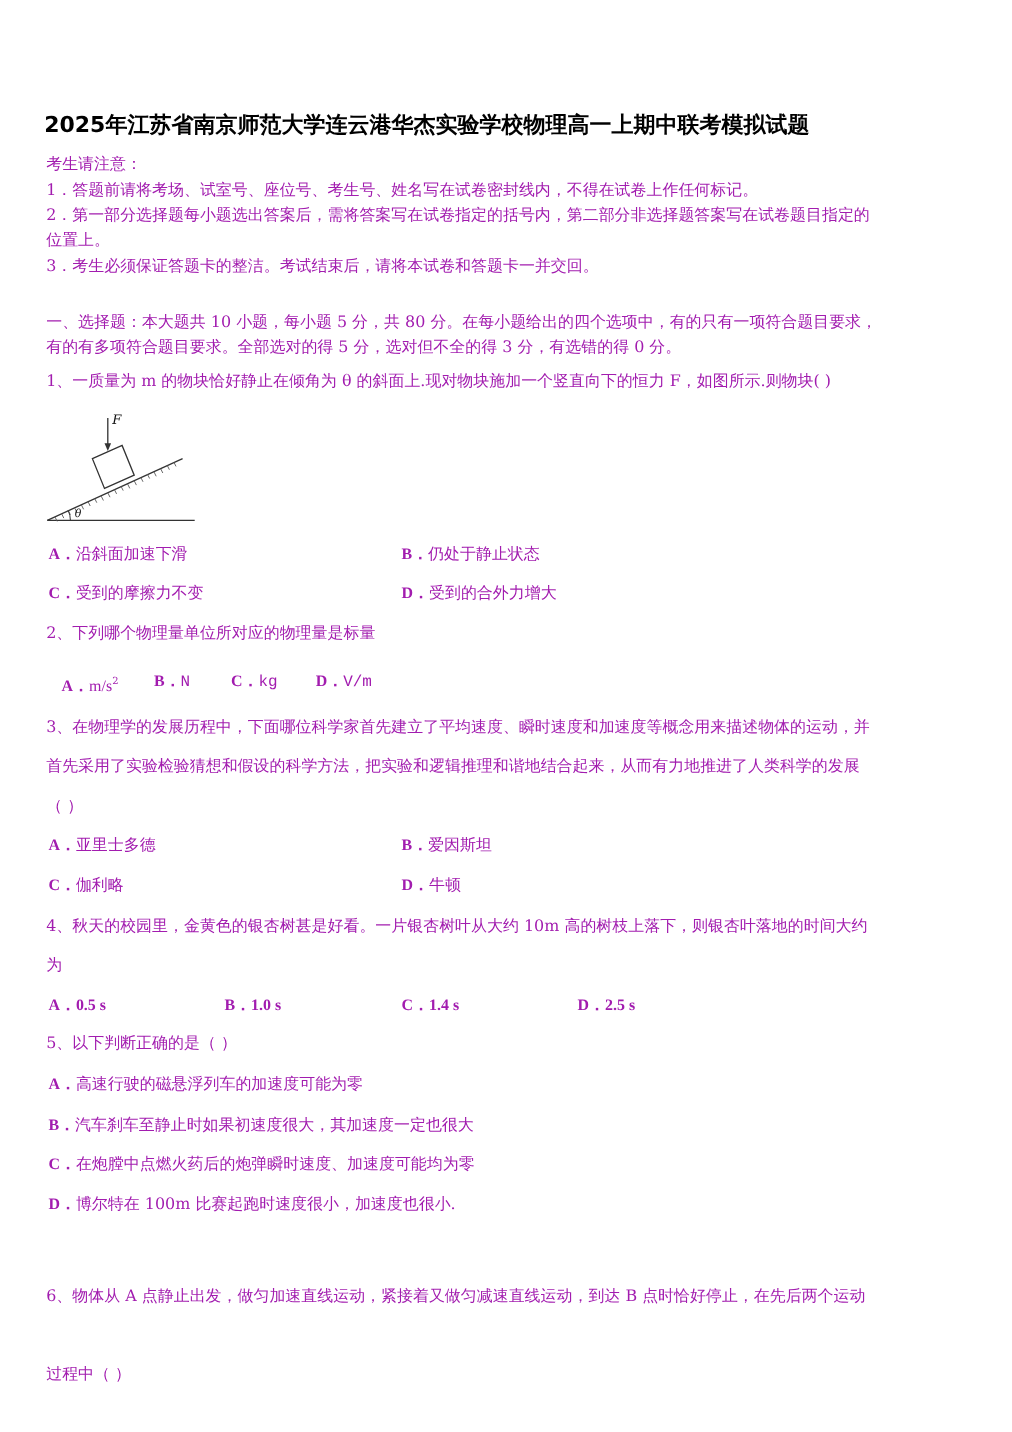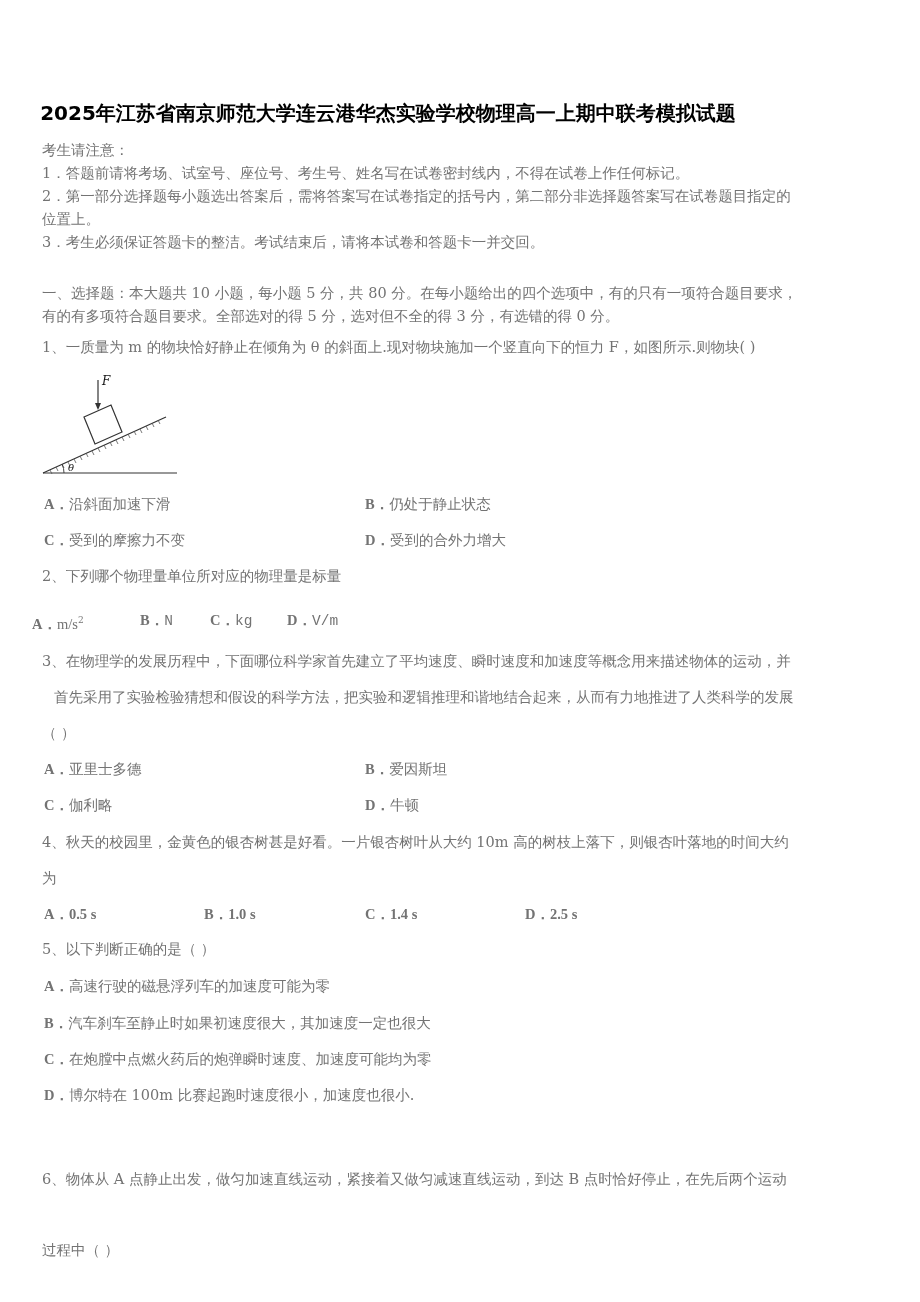--- a/index.html
+++ b/index.html
@@ -7,21 +7,21 @@
     width:920px; height:1302px; position:relative; overflow:hidden;
     font-family: "DejaVu Serif", "Liberation Serif", serif;
     color:#111;
   }
   .abs { position:absolute; white-space:nowrap; }
   .title {
     left:0; width:776px; top:100px; text-align:center;
     font-family:"DejaVu Sans", "Liberation Sans", sans-serif;
     font-weight:bold; font-size:20px; letter-spacing:0px; color:#000;
   }
-  .txt { font-size:14.5px; line-height:20px; color:#737373; }
+  .txt { font-size:14.5px; line-height:20px; color:#a21caf; }
   .opt-letter { font-weight:bold; font-family:"Liberation Serif", serif; }
   .bold-serif { font-weight:bold; font-family:"Liberation Serif", serif; }
   .mono { font-family:"Liberation Mono", "DejaVu Sans Mono", monospace; }
   sup { font-size:9px; vertical-align:6px; }
   .figure { left:40px; top:372px; width:145px; height:106px; }
 </style>
 </head>
 <body>
 
 <div class="abs title">2025年江苏省南京师范大学连云港华杰实验学校物理高一上期中联考模拟试题</div>
@@ -84,35 +84,35 @@
   <span class="opt-letter">B．</span><span>仍处于静止状态</span>
 </div>
 <div class="abs txt" style="left:44px; top:530px;">
   <span class="opt-letter">C．</span><span>受到的摩擦力不变</span>
 </div>
 <div class="abs txt" style="left:365px; top:530px;">
   <span class="opt-letter">D．</span><span>受到的合外力增大</span>
 </div>
 
 <div class="abs txt" style="left:42px; top:566px;">2、下列哪个物理量单位所对应的物理量是标量</div>
-<div class="abs txt" style="left:32px; top:610px;">
+<div class="abs txt" style="left:56px; top:610px;">
   <span class="opt-letter">A．</span><span style="font-family:'Liberation Serif',serif;">m/s</span><sup>2</sup>
 </div>
 <div class="abs txt" style="left:140px; top:610px;">
   <span class="opt-letter">B．</span><span class="mono">N</span>
 </div>
 <div class="abs txt" style="left:210px; top:610px;">
   <span class="opt-letter">C．</span><span class="mono">kg</span>
 </div>
 <div class="abs txt" style="left:287px; top:610px;">
   <span class="opt-letter">D．</span><span class="mono">V/m</span>
 </div>
 
 <div class="abs txt" style="left:42px; top:651px;">3、在物理学的发展历程中，下面哪位科学家首先建立了平均速度、瞬时速度和加速度等概念用来描述物体的运动，并</div>
-<div class="abs txt" style="left:42px; top:687px;margin-left:12px;">首先采用了实验检验猜想和假设的科学方法，把实验和逻辑推理和谐地结合起来，从而有力地推进了人类科学的发展</div>
+<div class="abs txt" style="left:42px; top:687px;">首先采用了实验检验猜想和假设的科学方法，把实验和逻辑推理和谐地结合起来，从而有力地推进了人类科学的发展</div>
 <div class="abs txt" style="left:42px; top:723px;">（        ）</div>
 <div class="abs txt" style="left:44px; top:759px;">
   <span class="opt-letter">A．</span><span>亚里士多德</span>
 </div>
 <div class="abs txt" style="left:365px; top:759px;">
   <span class="opt-letter">B．</span><span>爱因斯坦</span>
 </div>
 <div class="abs txt" style="left:44px; top:795px;">
   <span class="opt-letter">C．</span><span>伽利略</span>
 </div>

